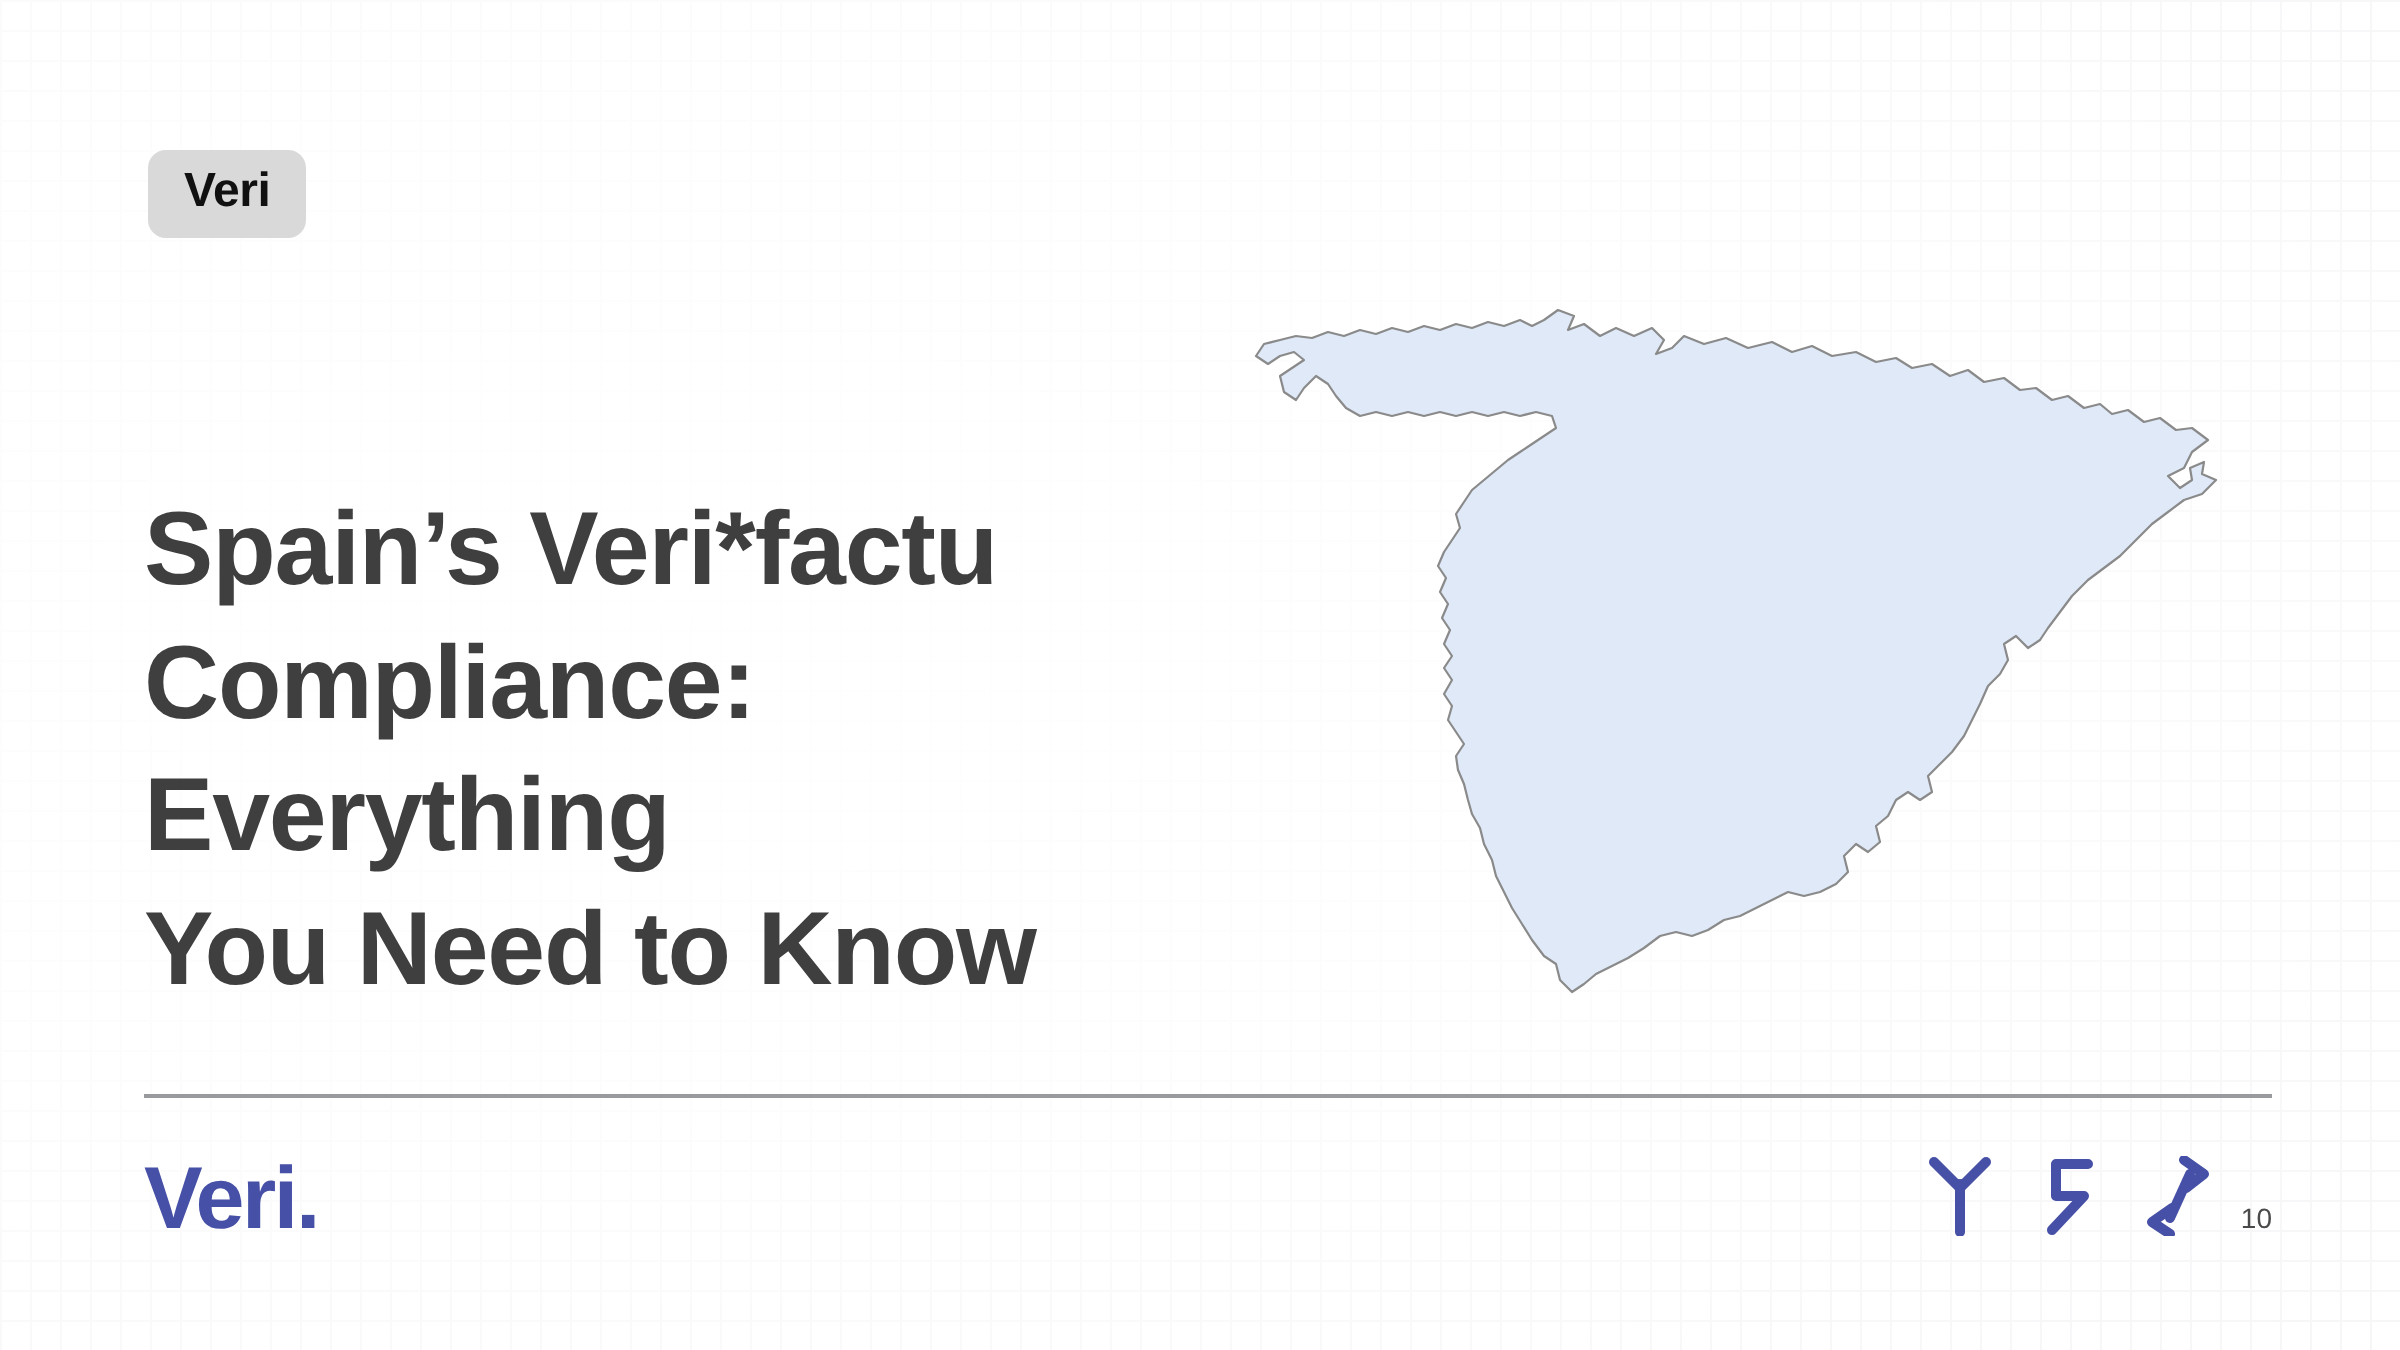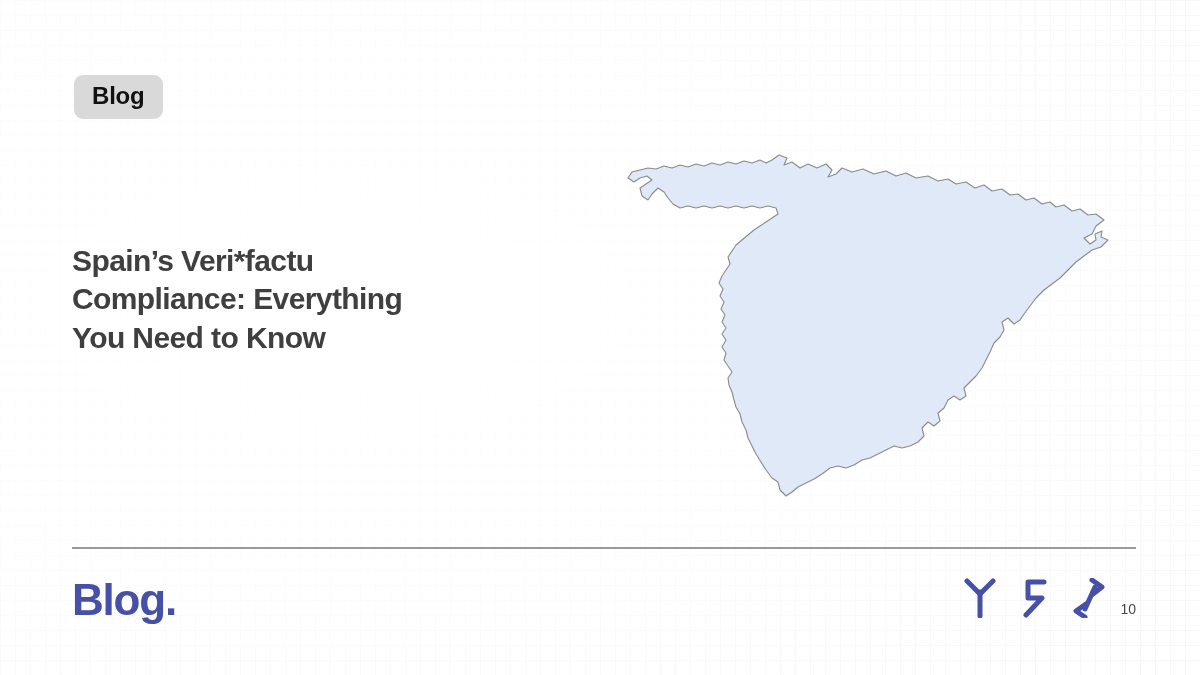--- a/index.html
+++ b/index.html
@@ -60,21 +60,21 @@
   }
 
   
   .headline {
     position: absolute;
     left: 72px;
     top: 242px;
     width: 560px;
     margin: 0;
     color: #3f3f40;
-    font-size: 30px;
+    font-size: 52px;
     font-weight: bold;
     line-height: 1.28;
     letter-spacing: -0.6px;
     white-space: pre-line;
   }
 
   
   .map-wrap {
     position: absolute;
     left: 556px;
@@ -133,21 +133,21 @@
   }
 </style>
 </head>
 <body>
 
 <div class="slide">
 
   <div class="grid-bg"></div>
   <div class="grid-fade"></div>
 
-  <div class="badge">Blog</div>
+  <div class="badge">Veri</div>
 
   <h1 class="headline">Spain’s Veri*factu
 Compliance: Everything
 You Need to Know</h1>
 
   <div class="map-wrap">
     <svg viewBox="0 0 620 420" xmlns="http://www.w3.org/2000/svg">
       <g fill="#dfe9f8" stroke="#8a8a8a" stroke-width="1.1" stroke-linejoin="round" stroke-linecap="round">
 
         <path d="
@@ -231,21 +231,21 @@
 
         <path d="
           M -6 578 L 2 574 L 8 576 L 6 582 L 0 586 L -6 584 Z"></path>
 
       </g>
     </svg>
   </div>
 
   <div class="divider"></div>
 
-  <div class="logo">Blog.</div>
+  <div class="logo">Veri.</div>
 
   <div class="runes">
 
     <svg class="rune" viewBox="0 0 36 40">
       <g stroke="#4650a6" stroke-width="5" stroke-linecap="round" fill="none">
         <line x1="18" y1="14" x2="18" y2="38"></line>
         <line x1="18" y1="16" x2="5" y2="3"></line>
         <line x1="18" y1="16" x2="31" y2="3"></line>
       </g>
     </svg>

